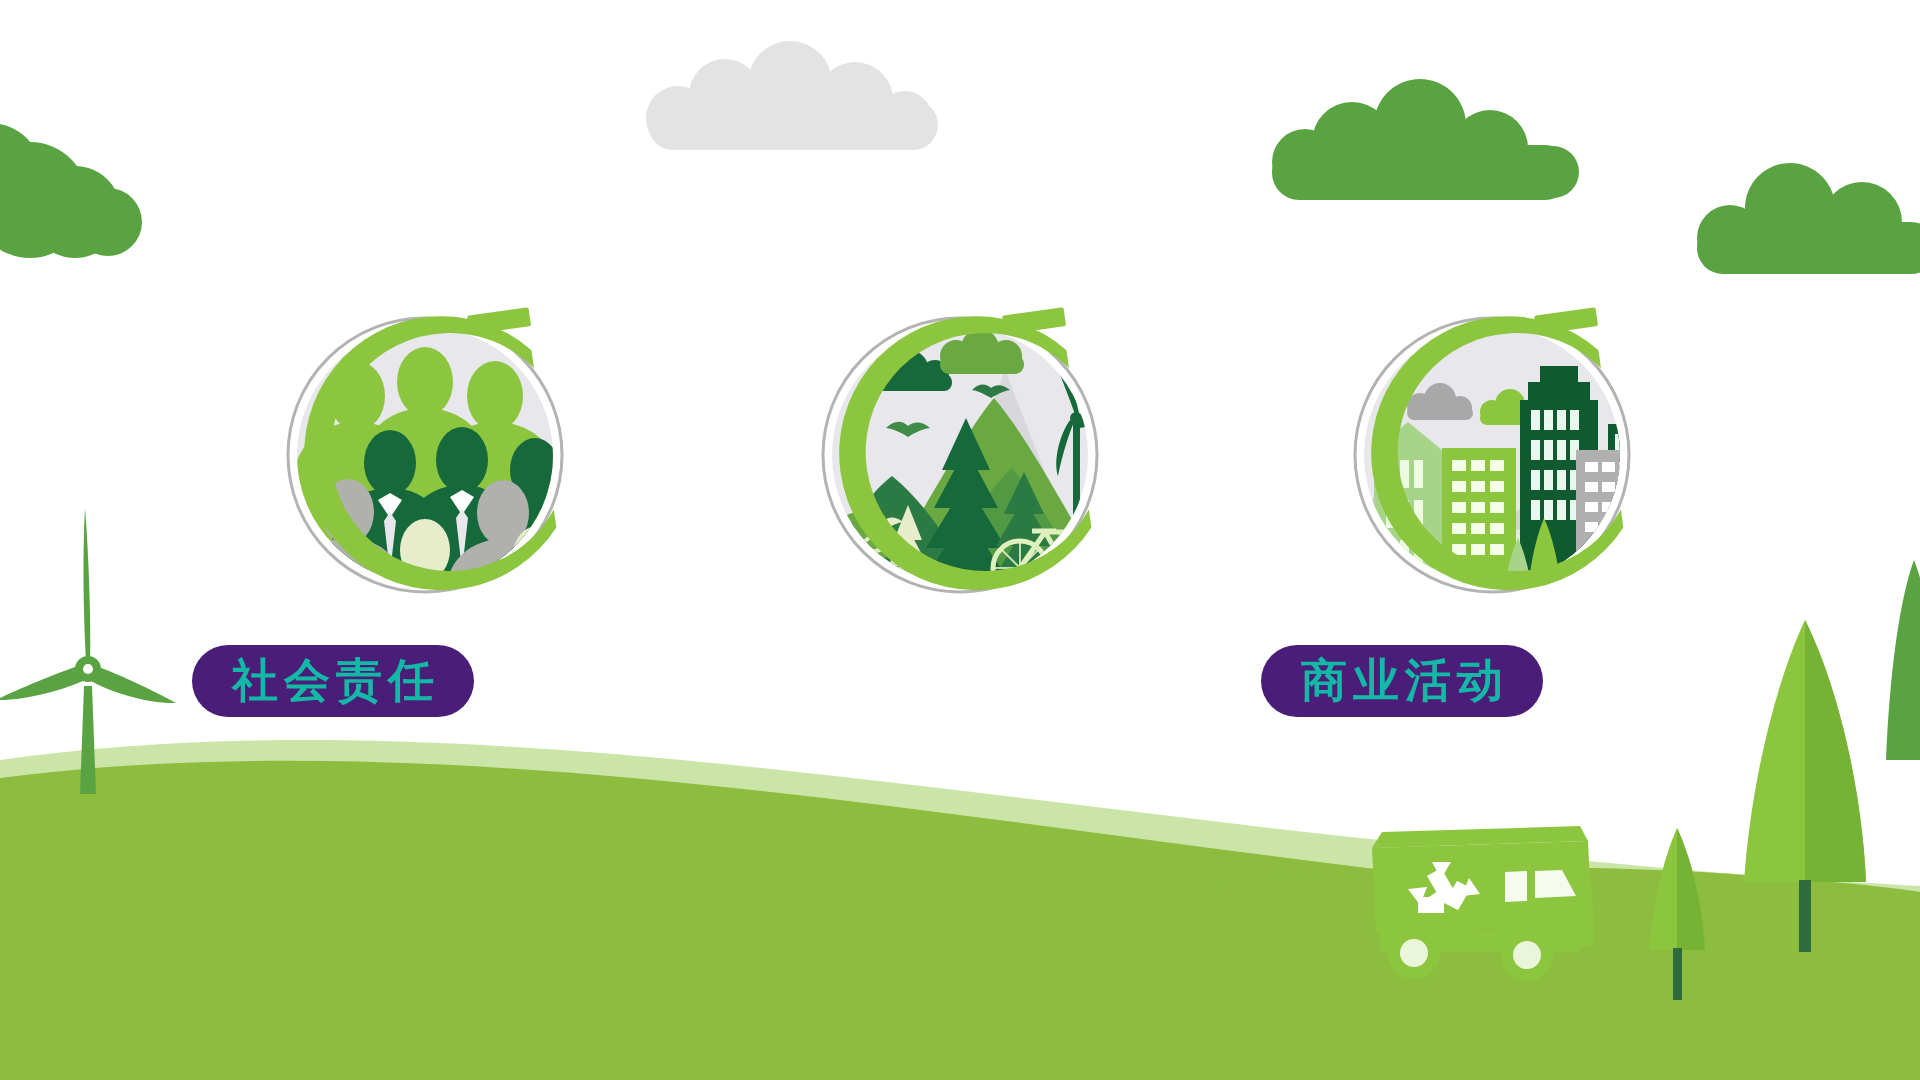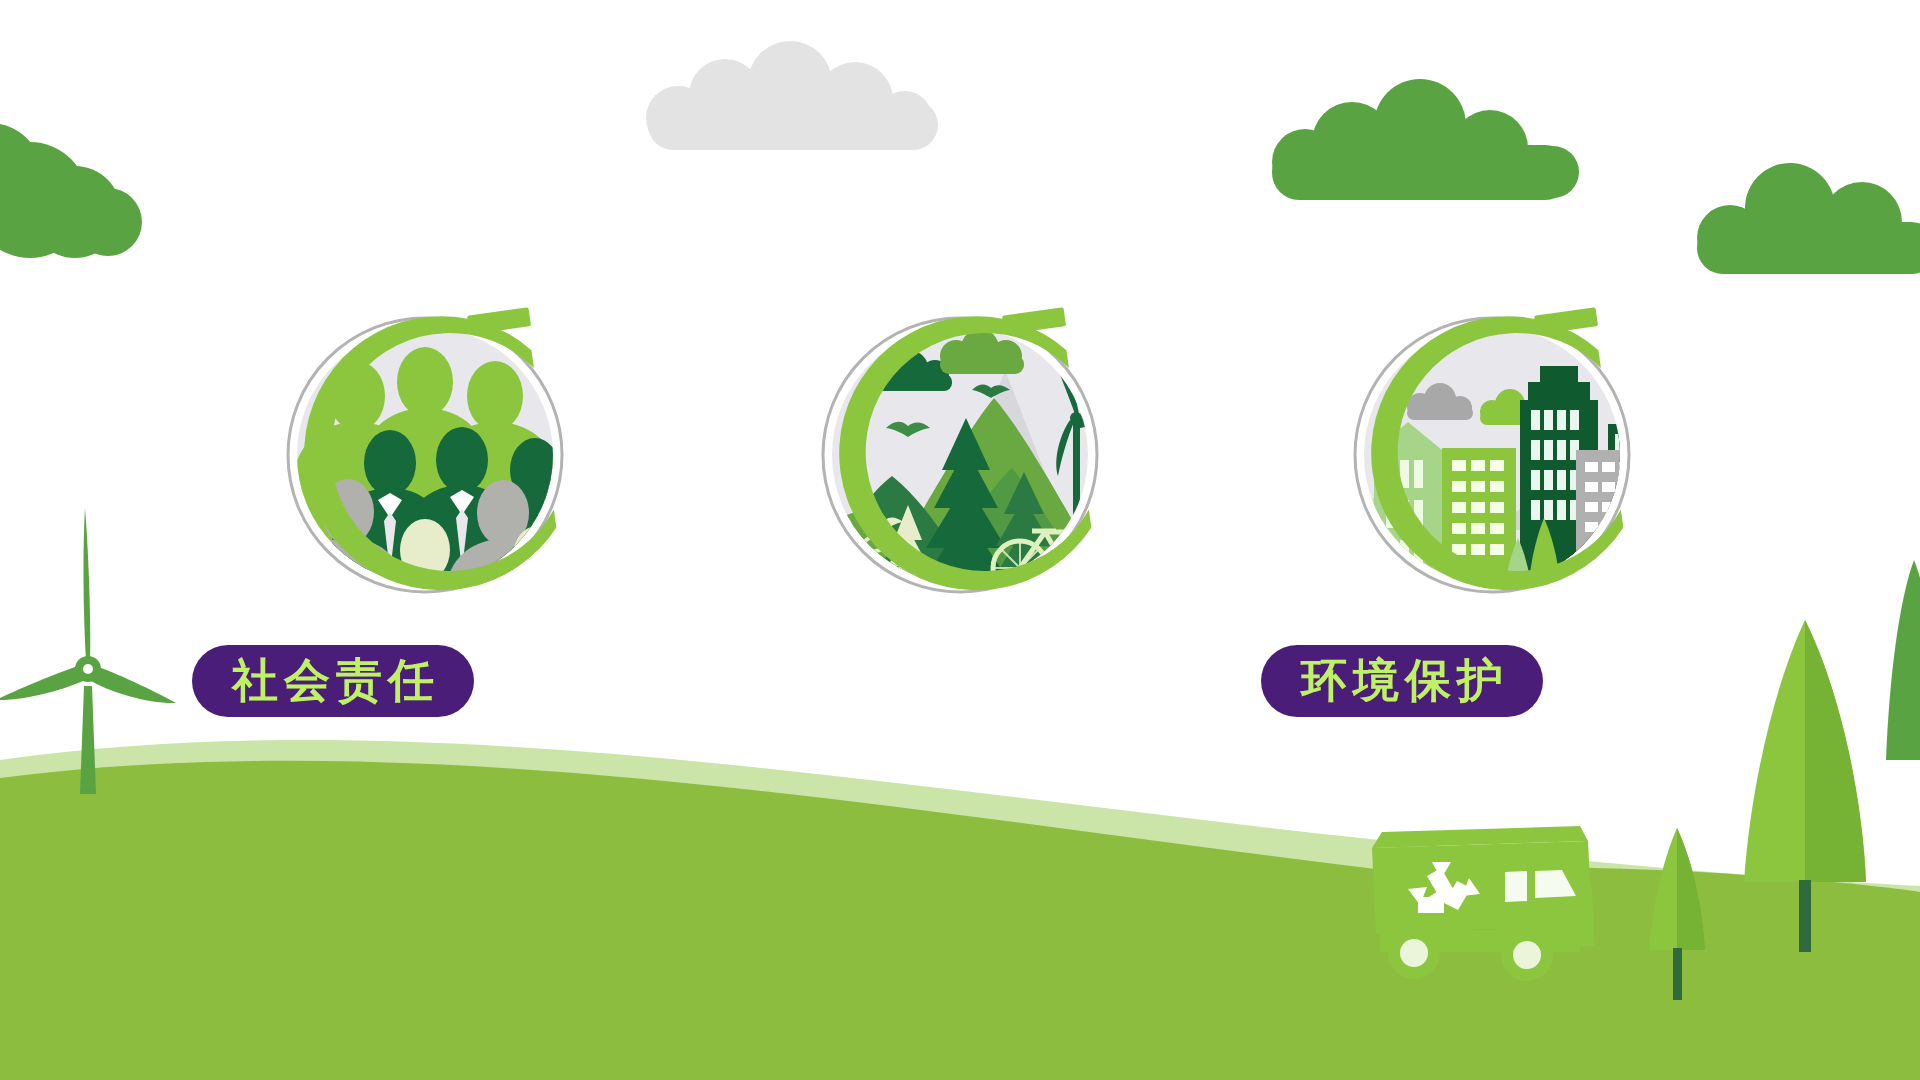--- a/index.html
+++ b/index.html
@@ -27,21 +27,21 @@
   .badge-wrap{position:relative;width:360px;height:370px;}
   .badge-svg{position:absolute;left:0;top:0;width:360px;height:370px;}
 
   .pill{
     position:absolute;
     top:345px;
     height:72px;
     border-radius:36px;
     background:#4a1d78;
     display:flex;align-items:center;justify-content:center;
-    color:#bef264;
+    color:#14b8a6;
     font-weight:bold;
     font-size:46px;
     letter-spacing:6px;
     text-indent:6px;
     white-space:nowrap;
     box-sizing:border-box;
     padding:0 34px;
   }
   .pill-1{left:-53px;}
   .pill-2{left:-46px;}
@@ -472,18 +472,18 @@
               <rect x="180" y="306" width="26" height="6" rx="3"></rect>
               <rect x="220" y="306" width="26" height="6" rx="3"></rect>
               <rect x="260" y="306" width="26" height="6" rx="3"></rect>
               <rect x="300" y="306" width="26" height="6" rx="3"></rect>
             </g>
           </g>
 
           <path d="M300,66 A137,137 0 1 0 300,245 L300,227 A119,119 0 1 1 300,84 Z" fill="#8cc63f" transform="rotate(-8 180 155)"></path>
           <rect x="241" y="23" width="62" height="19" rx="2" fill="#8cc63f" transform="rotate(-8 180 155)"></rect>
         </svg>
-        <div class="pill pill-3">环境保护</div>
+        <div class="pill pill-3">商业活动</div>
       </div>
     </div>
 
   </div>
 </div>
 
 </body></html>

